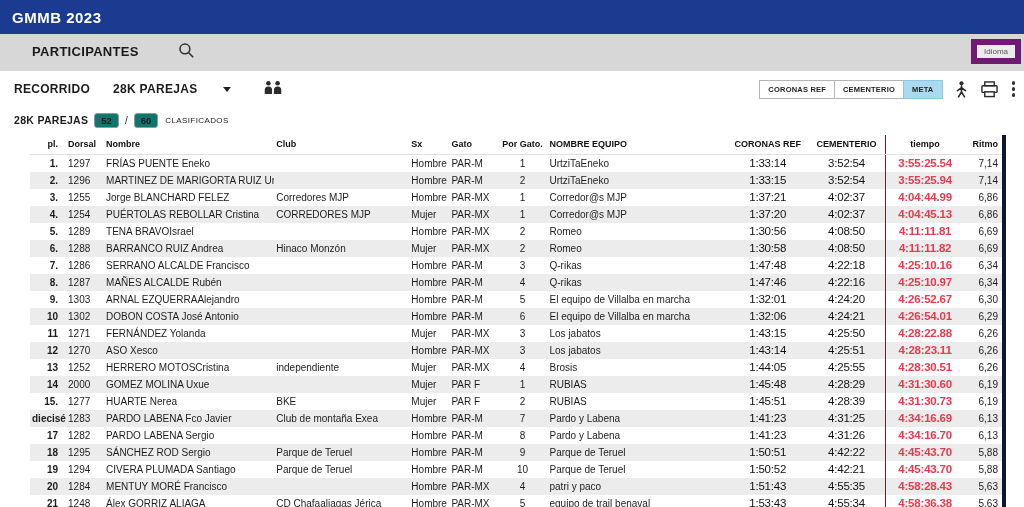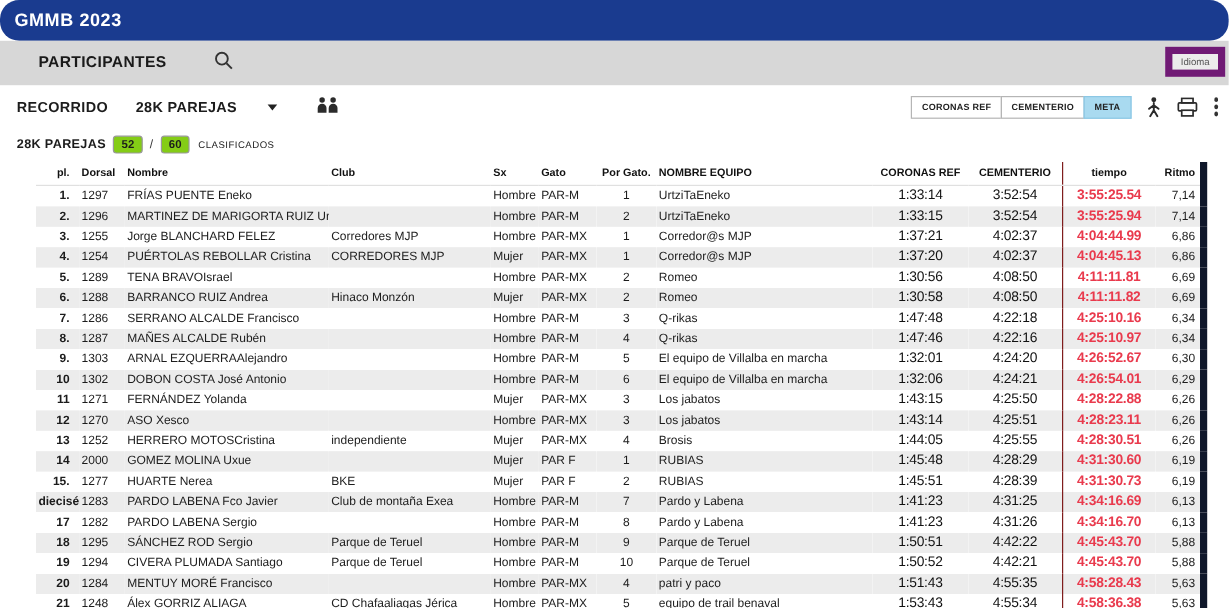--- a/index.html
+++ b/index.html
@@ -7,21 +7,21 @@
   body {
     width: 1024px; height: 507px; overflow: hidden; position: relative;
     background: #ffffff;
     font-family: "Liberation Sans", sans-serif;
     color: #1c1c1c;
   }
 
   
   .top-bar {
     height: 34px; background: #1a3b8f; color: #fff;
-    display: flex; align-items: center; padding-left: 12px; border-radius: 16px;
+    display: flex; align-items: center; padding-left: 12px;
   }
   .top-bar .app-title { font-weight: bold; font-size: 15px; letter-spacing: .5px; }
 
   
   .tab-band {
     height: 37px; background: #d7d7d7; position: relative;
     display: flex; align-items: stretch; padding-left: 8px;
   }
   .tab {
     display: flex; align-items: center; justify-content: center;
@@ -67,21 +67,21 @@
   .kebab i { width: 3.5px; height: 3.5px; border-radius: 50%; background: #333; display: block; }
 
   
   .summary-row {
     height: 26px; display: flex; align-items: center; gap: 6px;
     padding-left: 14px; font-size: 10px;
   }
   .summary-category { font-weight: bold; font-size: 10.5px; letter-spacing: .3px; }
   .badge {
     border: 1px solid #999; border-radius: 3px; padding: 1px 6px;
-    font-weight: bold; font-size: 9.5px; background: #84cc16;
+    font-weight: bold; font-size: 9.5px; background: #0f766e;
   }
   .summary-sep { font-size: 10px; color: #333; }
   .summary-label { font-size: 8px; letter-spacing: .4px; color: #222; margin-left: 1px; }
 
   
   .table-wrap { padding: 2px 18px 0 30px; }
   table { width: 100%; border-collapse: collapse; table-layout: fixed; }
   th {
     font-size: 9px; font-weight: bold; text-align: left;
     padding: 4px 2px 5px 2px; white-space: nowrap; color: #111;
@@ -98,21 +98,21 @@
   th.c8, th.c9, th.c10 { text-align: center; }
   td.c8, td.c9 {
     text-align: center; font-weight: normal; font-size: 11.5px;
     letter-spacing: -0.2px; color: #111;
   }
   th.c10, td.c10 { border-left: 1px solid #7f1d1d; }
   td.c10 {
     text-align: center; font-weight: bold; font-size: 11.5px;
     letter-spacing: -0.2px; color: #e93a4d;
   }
-  th.c11, td.c11 { text-align: right; padding-right: 4px; border-right: 6px solid #0f172a; }
+  th.c11, td.c11 { text-align: right; padding-right: 4px; border-right: 4px solid #0f172a; }
 </style>
 </head>
 <body>
 
 <div class="top-bar">
   <span class="app-title">GMMB 2023</span>
 </div>
 
 <div class="tab-band">
   <div class="tab">

